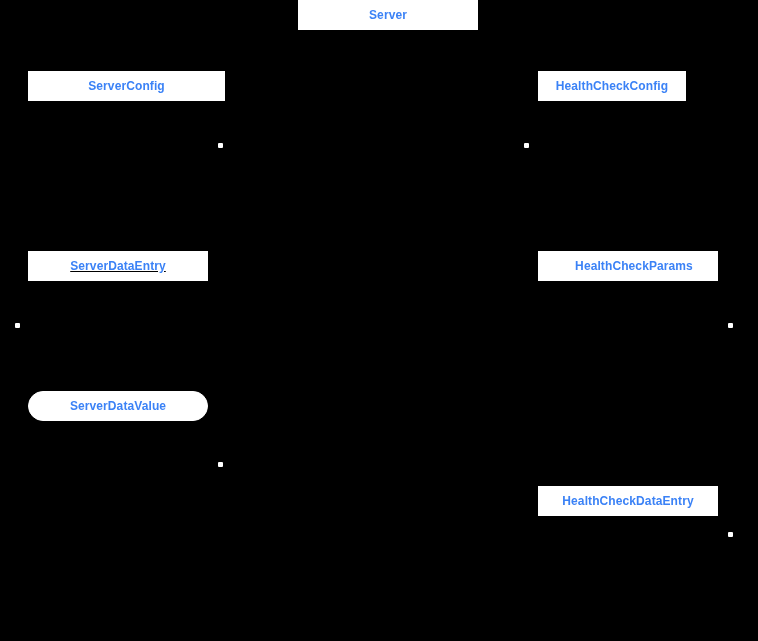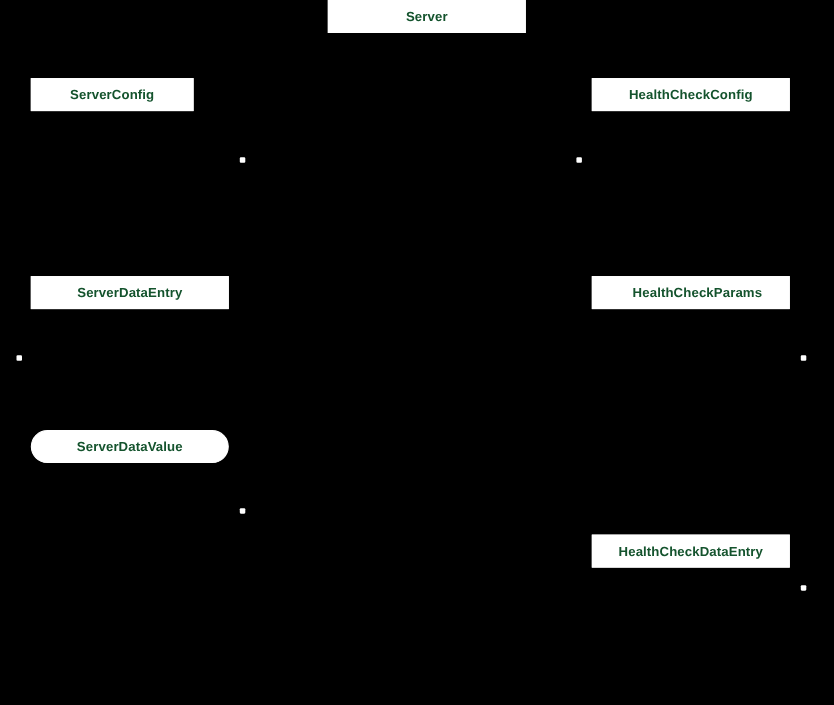--- a/index.html
+++ b/index.html
@@ -23,21 +23,21 @@
     box-sizing: border-box;
     background: #ffffff;
     border: 1px solid #ffffff;
     display: flex;
     align-items: center;
     justify-content: center;
     width: 180px;
     height: 30px;
   }
   .class-box-label {
-    color: #14532d;
+    color: #3b82f6;
     font-family: "Liberation Sans", sans-serif;
     font-size: 12px;
     font-weight: bold;
     line-height: 1;
     letter-spacing: 0.1px;
     white-space: nowrap;
     text-align: center;
   }
   .edge-marker {
     position: absolute;
@@ -47,27 +47,27 @@
     border-radius: 1px;
   }
 </style>
 </head>
 <body>
 
 <div id="diagram-canvas">
     <div class="class-box" style="left: 298px; top: 0px; width: 180px; height: 30px;">
       <span class="class-box-label">Server</span>
     </div>
-    <div class="class-box" style="left: 28px; top: 71px; width: 148px; height: 30px;">
+    <div class="class-box" style="left: 28px; top: 71px; width: 197px; height: 30px;">
       <span class="class-box-label">ServerConfig</span>
     </div>
-    <div class="class-box" style="left: 538px; top: 71px; width: 180px; height: 30px;">
+    <div class="class-box" style="left: 538px; top: 71px; width: 148px; height: 30px;">
       <span class="class-box-label">HealthCheckConfig</span>
     </div>
-    <div class="class-box" style="left: 28px; top: 251px; width: 180px; height: 30px;">
+    <div class="class-box" style="left: 28px; top: 251px; width: 180px; height: 30px; text-decoration: underline;">
       <span class="class-box-label">ServerDataEntry</span>
     </div>
     <div class="class-box" style="left: 538px; top: 251px; width: 180px; height: 30px; padding-left: 12px;">
       <span class="class-box-label">HealthCheckParams</span>
     </div>
     <div class="class-box" style="left: 28px; top: 391px; width: 180px; height: 30px; border-radius: 15px;">
       <span class="class-box-label">ServerDataValue</span>
     </div>
     <div class="class-box" style="left: 538px; top: 461px; width: 180px; height: 30px; margin-top: 25px;">
       <span class="class-box-label">HealthCheckDataEntry</span>

